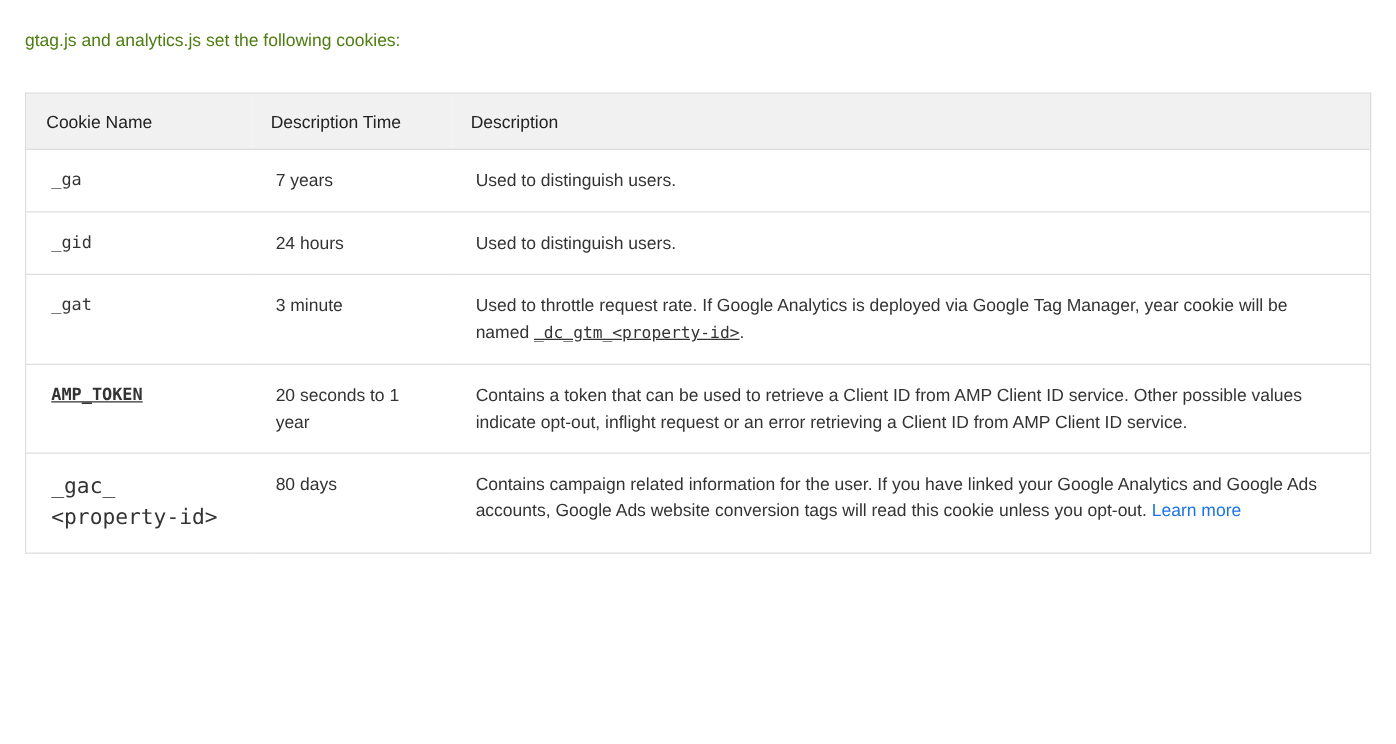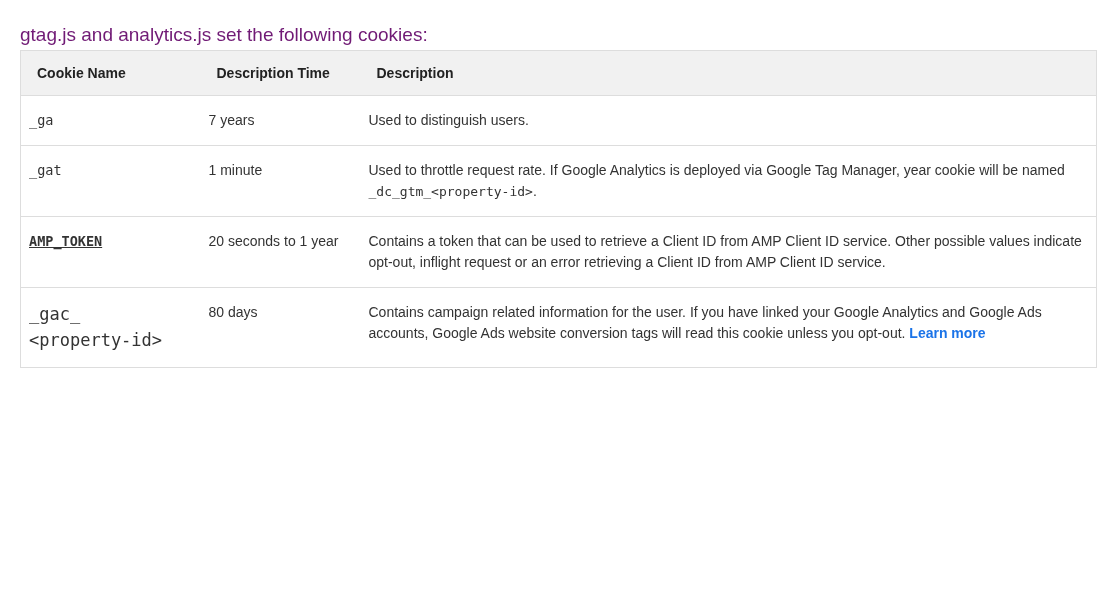--- a/index.html
+++ b/index.html
@@ -12,54 +12,54 @@
       font-family: Arial, sans-serif;
       font-size: 14px;
       color: #333;
       background: #fff;
       padding: 24px 20px;
       width: 1117px;
       min-height: 595px;
     }
 
     .intro-text {
-      font-size: 19px;
-      color: #701a75;
-      margin-bottom: 4px;
+      font-size: 14px;
+      color: #4d7c0f;
+      margin-bottom: 34px;
     }
 
     table {
       width: 100%;
       border-collapse: collapse;
       border: 1px solid #ddd;
     }
 
     thead tr {
       background-color: #f1f1f1;
     }
 
     thead th {
       padding: 14px 16px;
       text-align: left;
-      font-weight: bold;
+      font-weight: normal;
       font-size: 14px;
       color: #222;
       border-bottom: 1px solid #ddd;
     }
 
     tbody tr {
       border-bottom: 1px solid #ddd;
     }
 
     tbody tr:last-child {
       border-bottom: none;
     }
 
     tbody td {
-      padding: 14px 8px;
+      padding: 14px 20px;
       vertical-align: top;
       font-size: 14px;
       color: #333;
       line-height: 1.5;
     }
 
     td.cookie-name {
       font-family: monospace;
       font-size: 13.5px;
       white-space: nowrap;
@@ -72,26 +72,26 @@
     .bold-mono {
       font-family: monospace;
       font-weight: bold;
       text-decoration: underline;
     }
 
     .inline-code {
       font-family: monospace;
       font-size: 13px;
       background: transparent;
+      text-decoration: underline;
     }
 
     a.learn-more {
       color: #1a73e8;
       text-decoration: none;
-      font-weight: bold;
     }
 
     .col-name { width: 180px; }
     .col-expiry { width: 160px; }
     .col-desc { width: auto; }
   </style>
 </head>
 <body>
 
 <p class="intro-text">gtag.js and analytics.js set the following cookies:</p>
@@ -104,22 +104,27 @@
       <th class="col-desc">Description</th>
     </tr>
   </thead>
   <tbody id="table-body">
   <tr>
         <td class="cookie-name"><code style="font-family: monospace; font-size: 13.5px;">_ga</code></td>
         <td>7 years</td>
         <td><span>Used to distinguish users.</span></td>
       </tr>
       <tr>
+        <td class="cookie-name"><code style="font-family: monospace; font-size: 13.5px;">_gid</code></td>
+        <td>24 hours</td>
+        <td><span>Used to distinguish users.</span></td>
+      </tr>
+      <tr>
         <td class="cookie-name"><code style="font-family: monospace; font-size: 13.5px;">_gat</code></td>
-        <td>1 minute</td>
+        <td>3 minute</td>
         <td><span>Used to throttle request rate. If Google Analytics is deployed via Google Tag Manager, year cookie will be named </span><code class="inline-code">_dc_gtm_&lt;property-id&gt;</code><span>.</span></td>
       </tr>
       <tr>
         <td class="cookie-name"><strong class="bold-mono">AMP_TOKEN</strong></td>
         <td>20 seconds to 1 year</td>
         <td><span>Contains a token that can be used to retrieve a Client ID from AMP Client ID service. Other possible values indicate opt-out, inflight request or an error retrieving a Client ID from AMP Client ID service.</span></td>
       </tr>
       <tr>
         <td class="cookie-name"><code style="font-family: monospace; font-size: 17px;">_gac_<br>&lt;property-id&gt;</code></td>
         <td>80 days</td>

